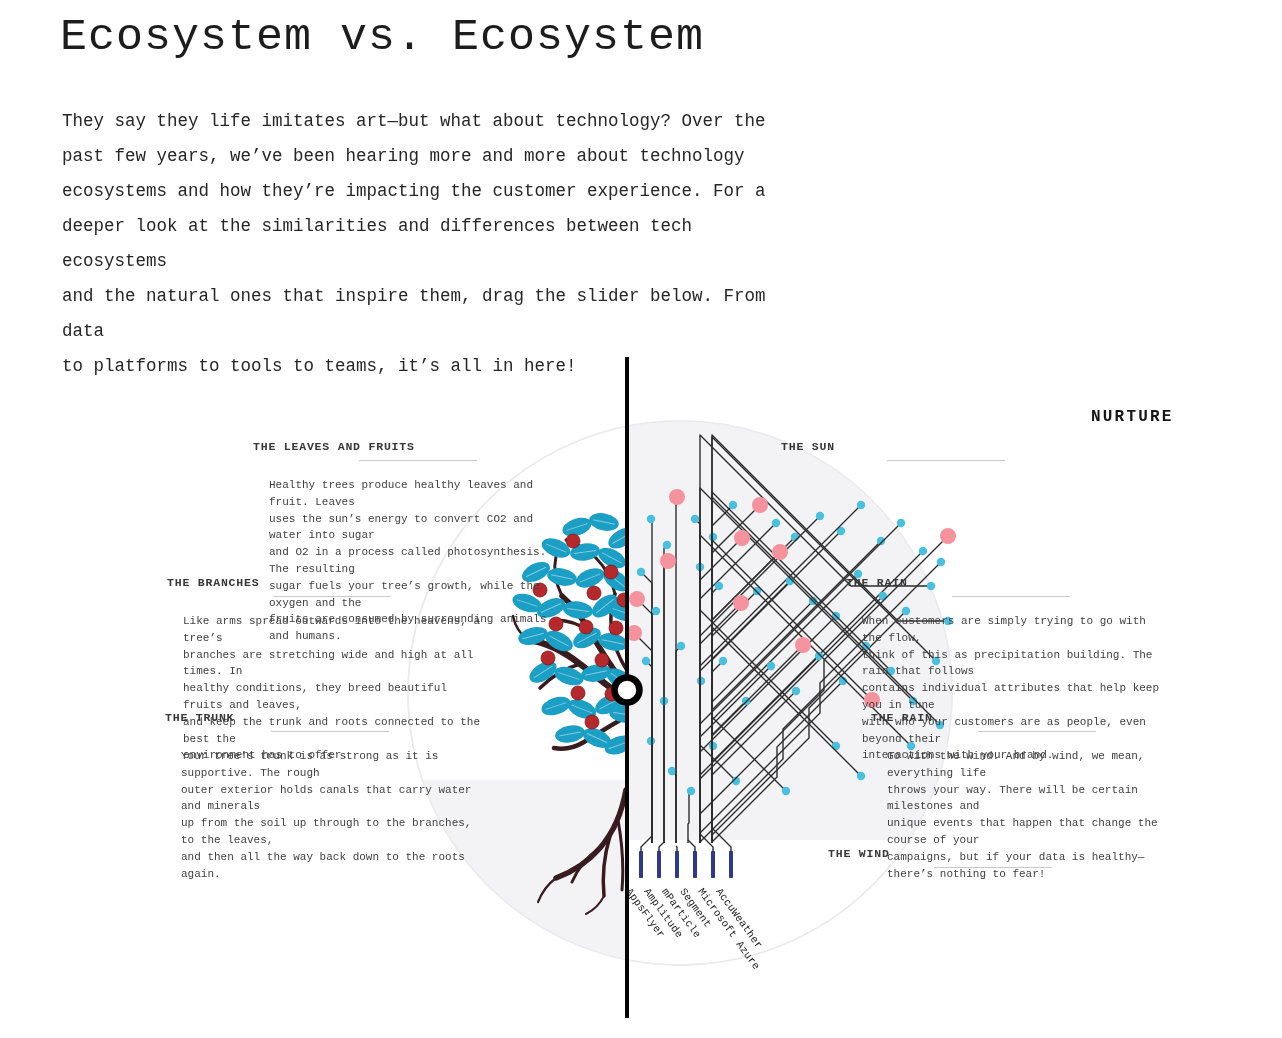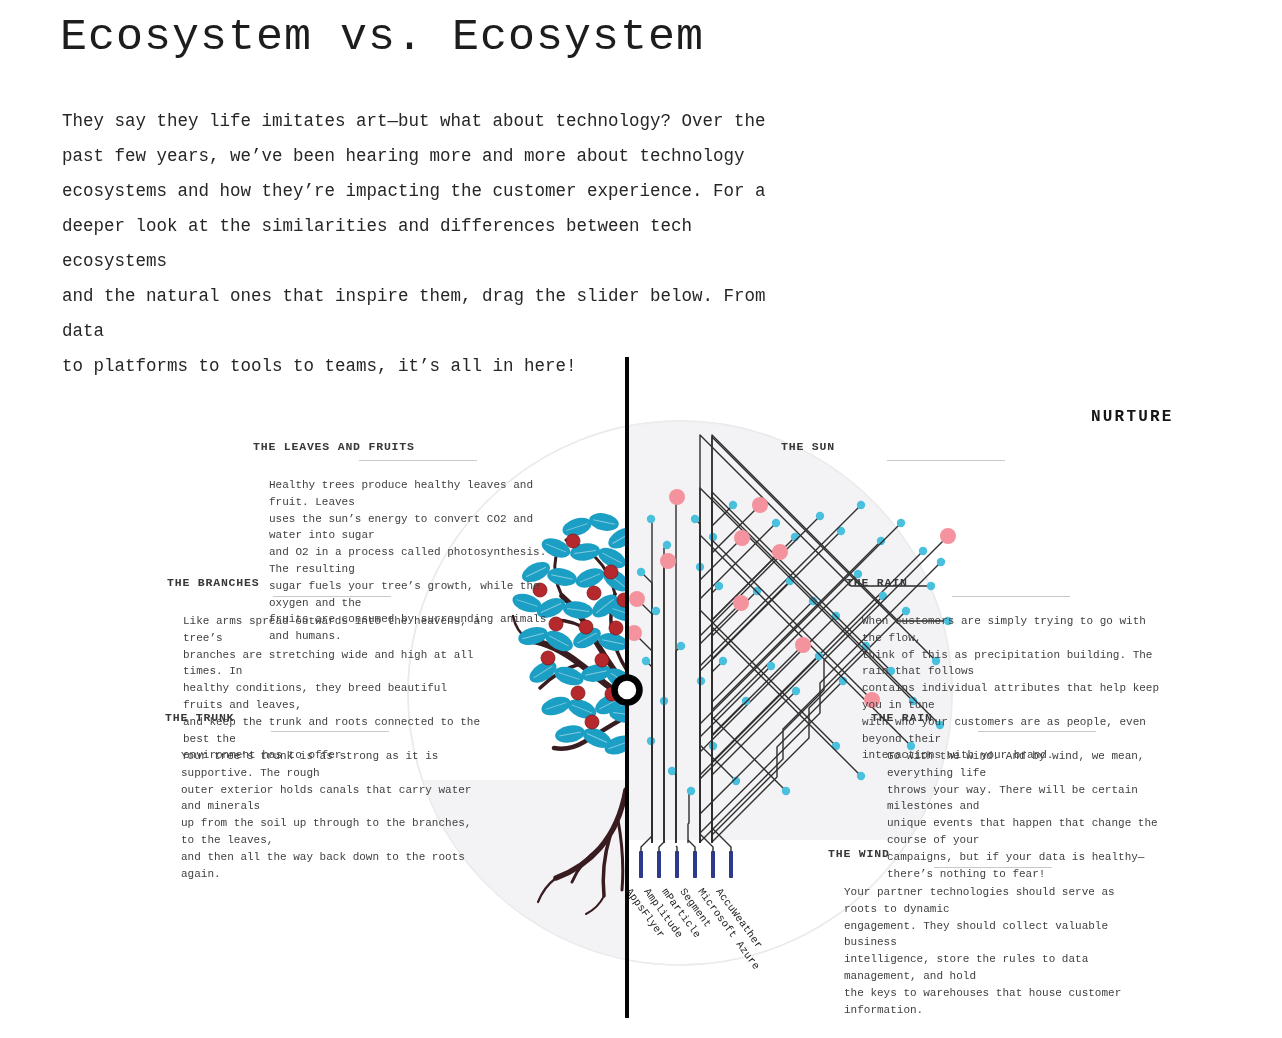--- a/index.html
+++ b/index.html
@@ -337,24 +337,20 @@
     <h3>THE RAIN</h3>
     <div class="rule"></div>
     <p>Go with the wind. And by wind, we mean, everything life
 throws your way. There will be certain milestones and
 unique events that happen that change the course of your
 campaigns, but if your data is healthy—there’s nothing to fear!</p>
   </div>
   <div class="section" style="left:828px;top:847px;width:330px">
     <h3>THE WIND</h3>
     <div class="rule"></div>
-    <p>Your partner technologies should serve as roots to dynamic
-engagement. They should collect valuable business
-intelligence, store the rules to data management, and hold
-the keys to warehouses that house customer information.</p>
   </div>
 
   <span class="partner" style="left:633px">AppsFlyer</span>
   <span class="partner" style="left:651px">Amplitude</span>
   <span class="partner" style="left:669px">mParticle</span>
   <span class="partner" style="left:687px">Segment</span>
   <span class="partner" style="left:705px">Microsoft Azure</span>
   <span class="partner" style="left:723px">AccuWeather</span>
 
 </div>

